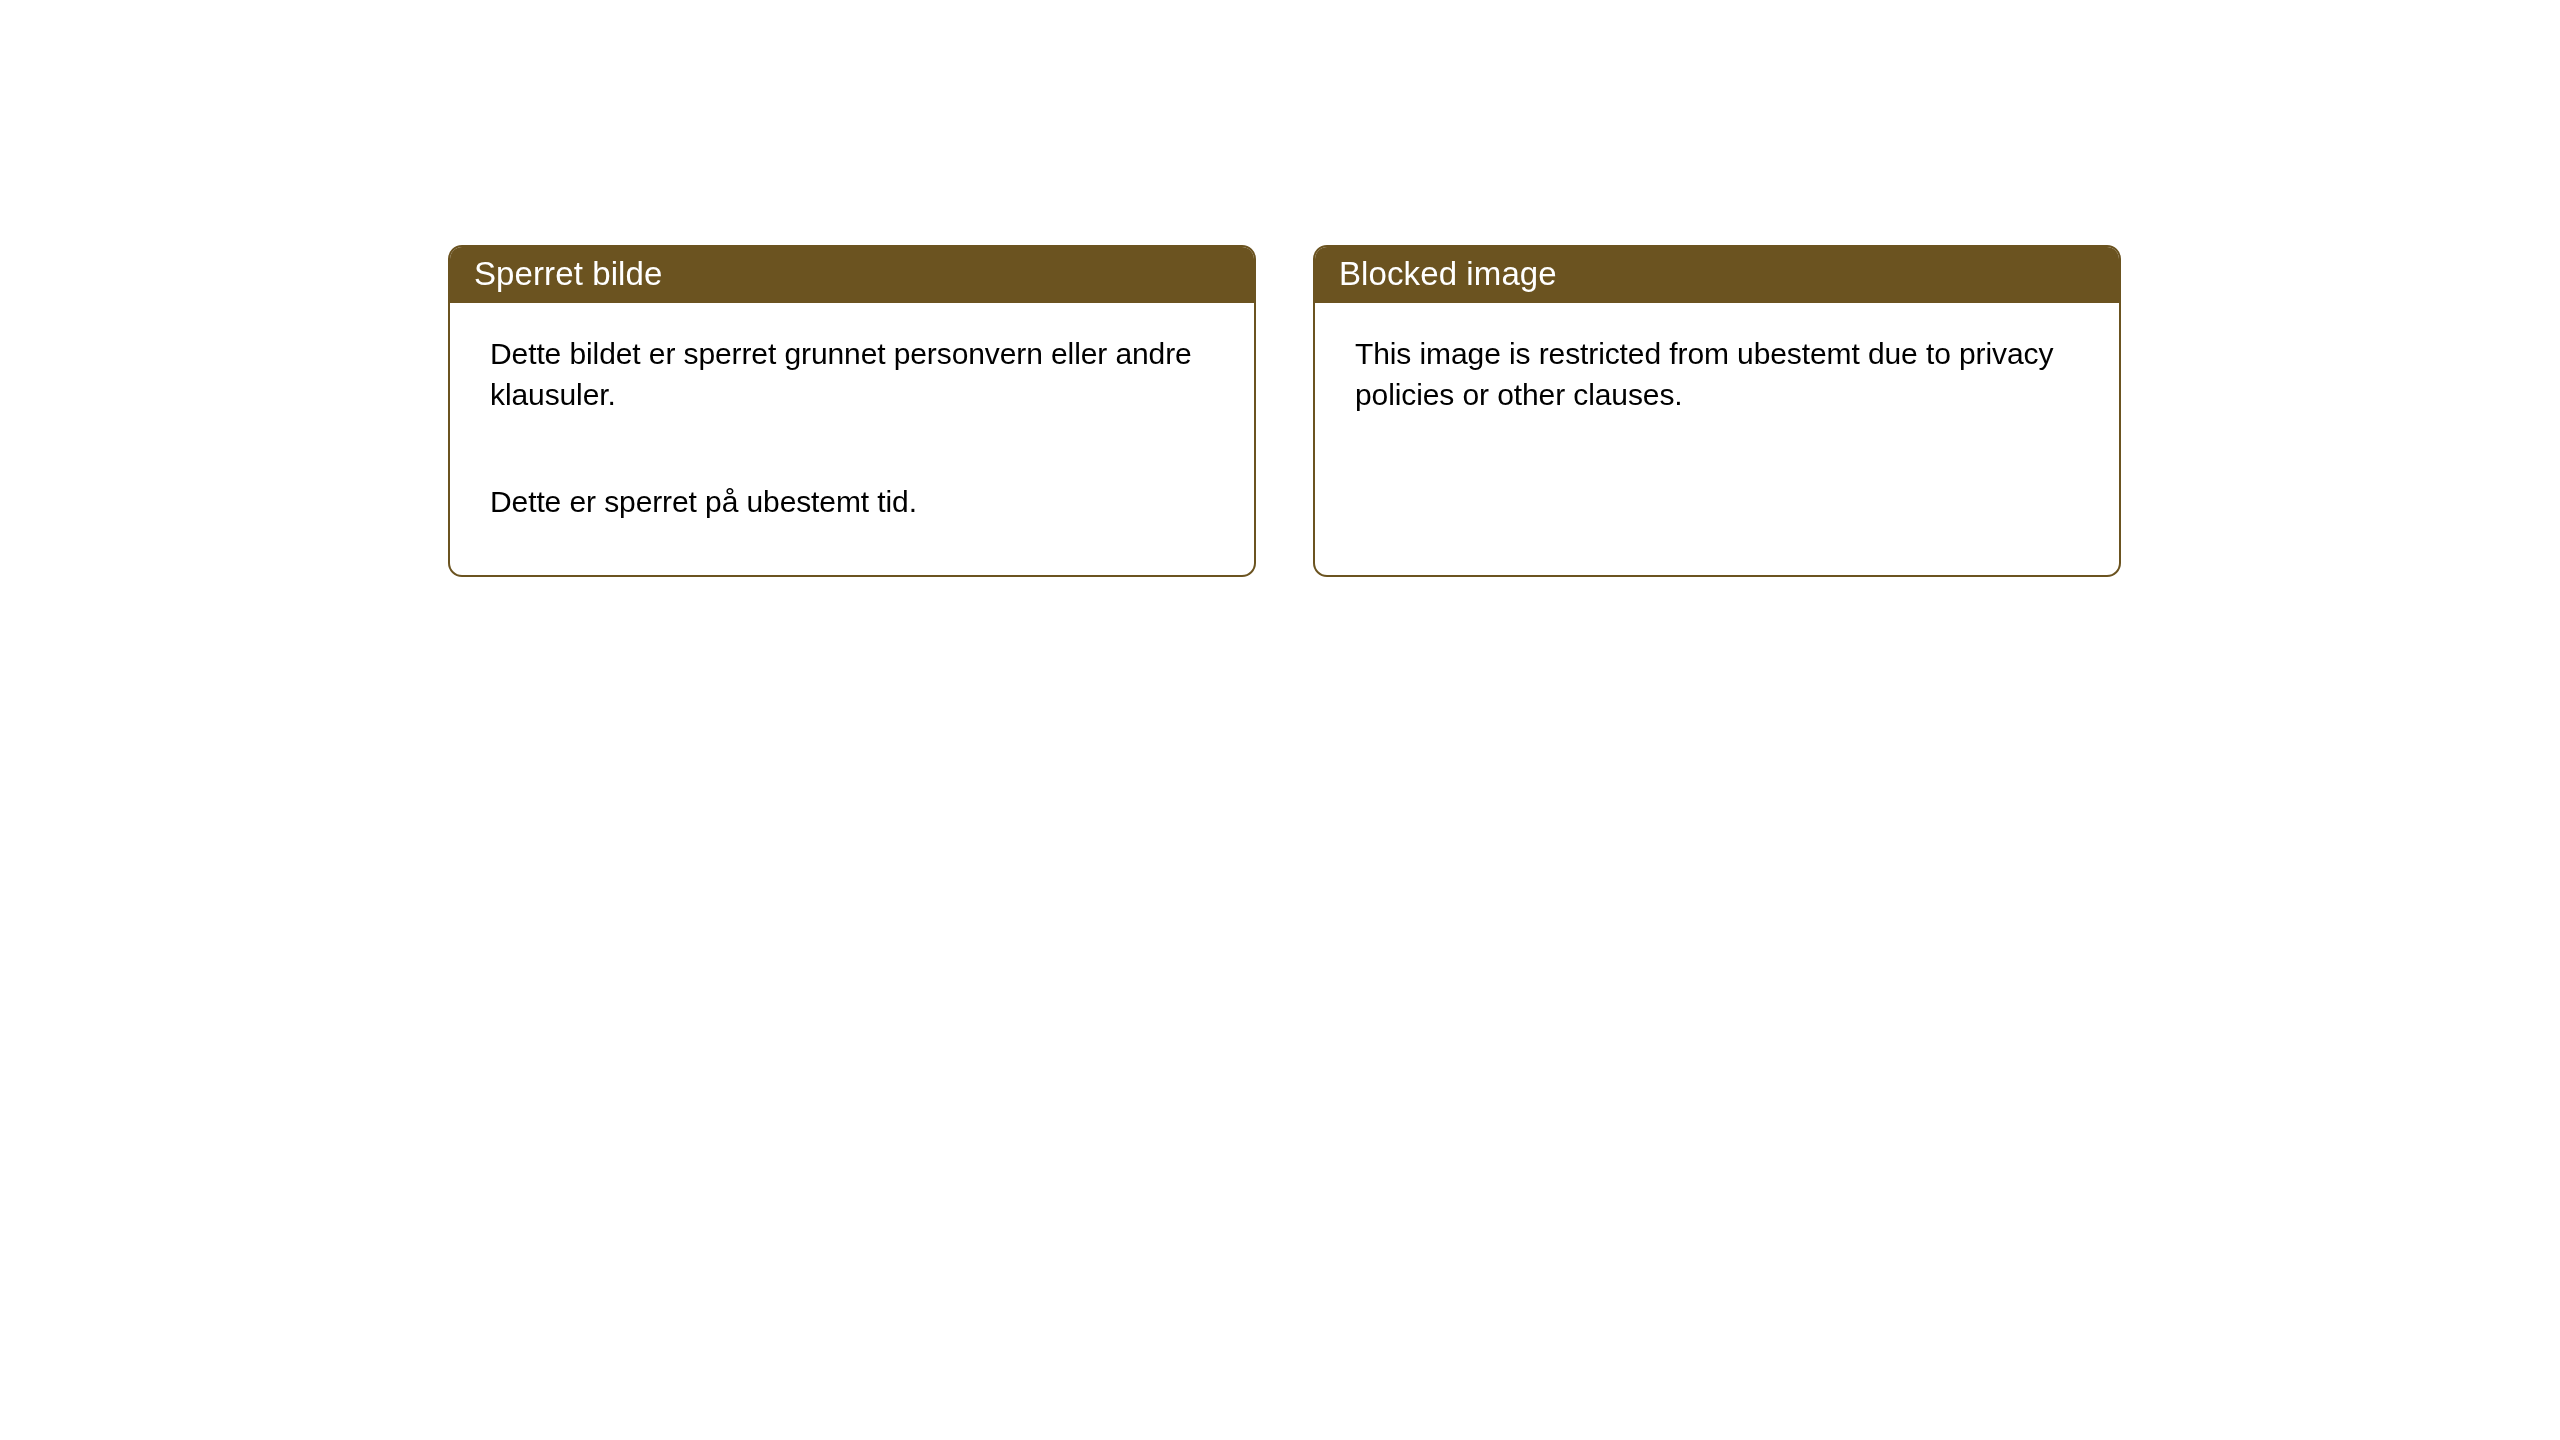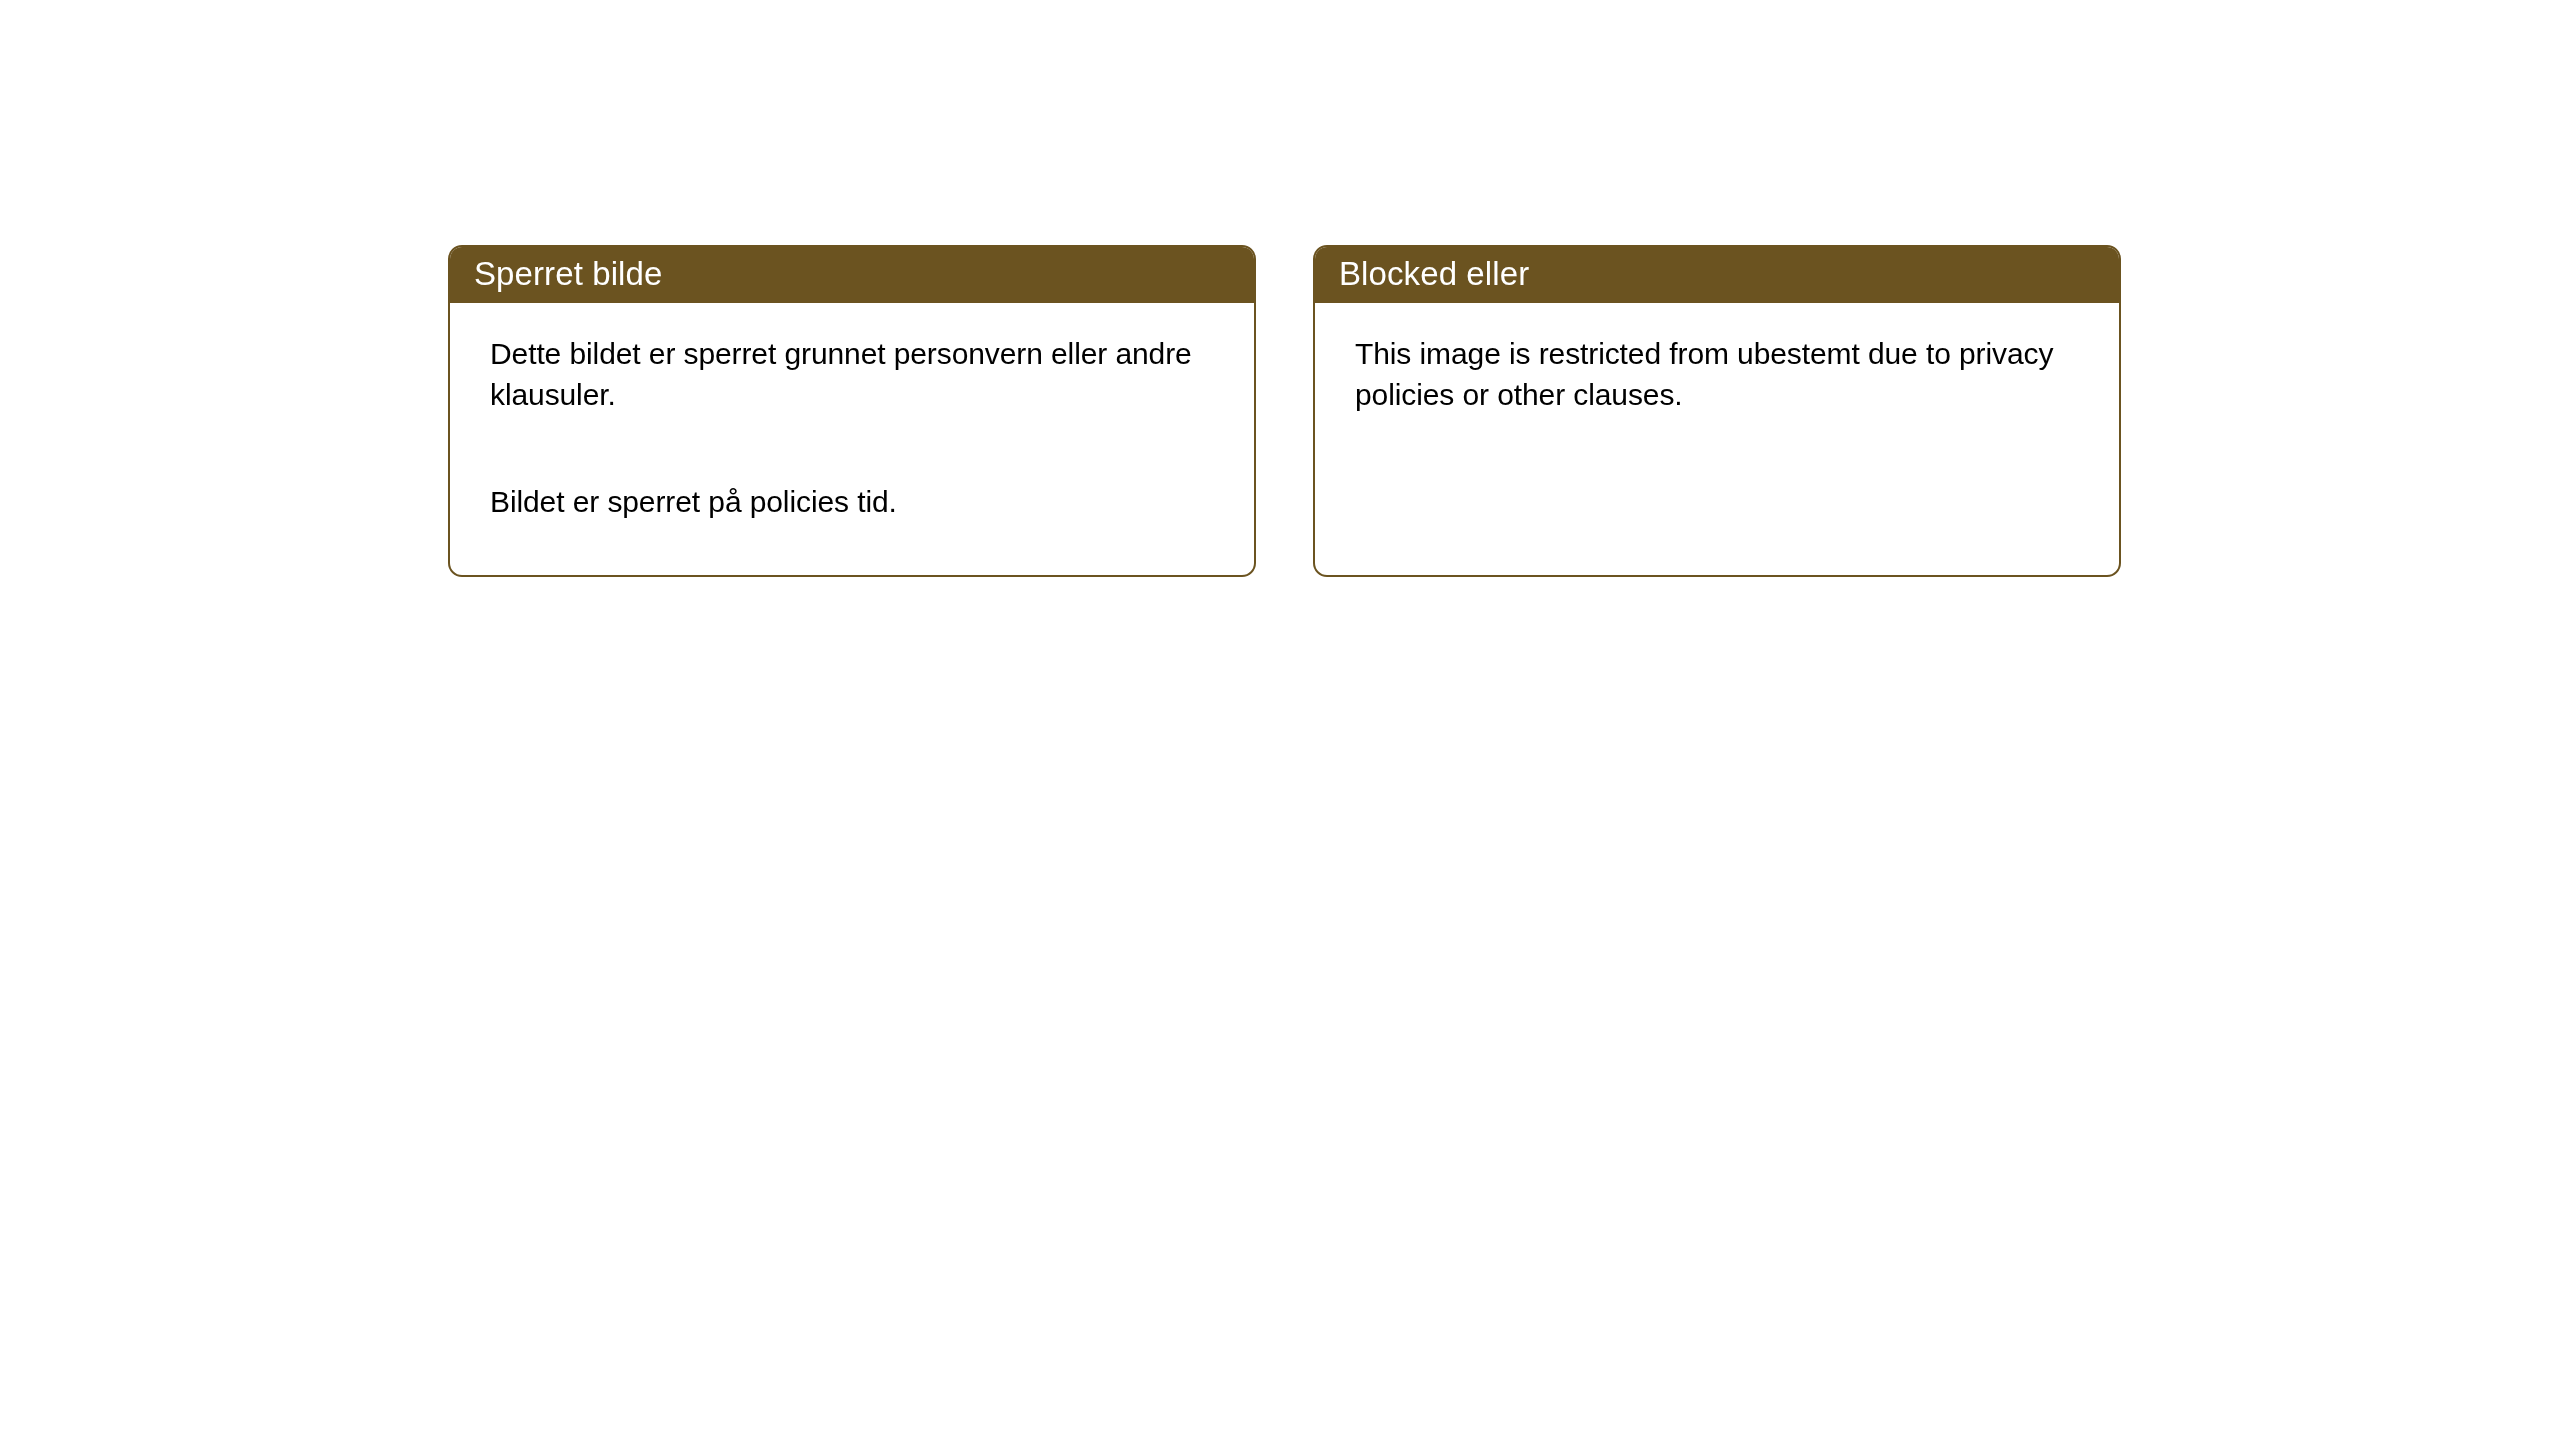--- a/index.html
+++ b/index.html
@@ -96,27 +96,27 @@
 
 <div class="canvas">
 
   <section class="notice-card card-no">
     <div class="notice-header">
       <span class="notice-title">Sperret bilde</span>
     </div>
     <div class="notice-body">
       <p class="notice-paragraph">Dette bildet er sperret grunnet personvern eller andre klausuler.</p>
       <div class="paragraph-gap"></div>
-      <p class="notice-paragraph">Bildet er sperret på policies tid.</p>
+      <p class="notice-paragraph">Dette er sperret på ubestemt tid.</p>
     </div>
   </section>
 
   <section class="notice-card card-en">
     <div class="notice-header">
-      <span class="notice-title">Blocked eller</span>
+      <span class="notice-title">Blocked image</span>
     </div>
     <div class="notice-body">
       <p class="notice-paragraph">This image is restricted from ubestemt due to privacy policies or other clauses.</p>
       <div class="paragraph-gap"></div>
     </div>
   </section>
 
 </div>
 
 </body></html>

